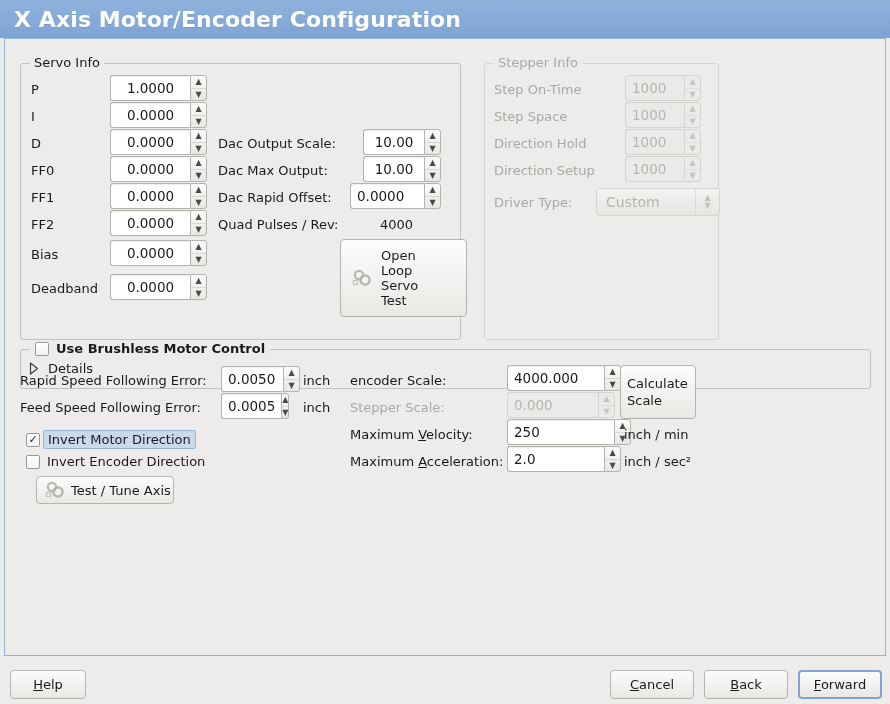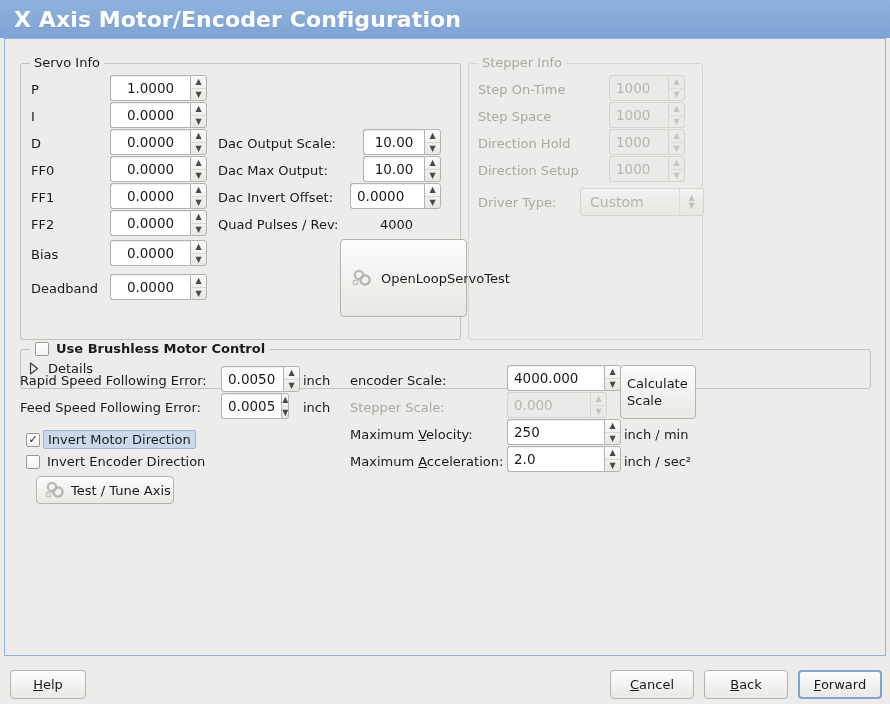--- a/index.html
+++ b/index.html
@@ -43,21 +43,21 @@
     border-radius: 3px;
   }
   .group > .legend {
     position: absolute;
     top: -8px; left: 9px;
     background: #edecea;
     padding: 0 4px;
     font-size: 13px;
     line-height: 14px;
   }
-  .group.disabled { border-color: #d6d5d2; }
+  .group.disabled { border-color: #d6d5d2; margin-left: 16px; }
   .group.disabled > .legend { color: #a9a8a4; }
 
   
   .lbl { font-size: 13px; color: #1a1a1a; white-space: nowrap; }
   .lbl.dim { color: #a9a8a4; }
   .lbl.bold { font-weight: bold; }
   .u { text-decoration: underline; }
 
   
   .spin { position: absolute; display: flex; height: 26px; }
@@ -251,41 +251,41 @@
 
     <div class="lbl" style="position:absolute; left:197px; top:99px;">Dac Max Output:</div>
     <div class="spin" style="left:342px; top:92px; width:78px;">
       <div class="entry">10.00</div>
       <div class="btns">
         <div class="ar up">▲</div>
         <div class="ar lo">▼</div>
       </div>
     </div>
 
-    <div class="lbl" style="position:absolute; left:197px; top:126px;">Dac Invert Offset:</div>
+    <div class="lbl" style="position:absolute; left:197px; top:126px;">Dac Rapid Offset:</div>
     <div class="spin" style="left:329px; top:119px; width:91px;">
       <div class="entry left">0.0000</div>
       <div class="btns">
         <div class="ar up">▲</div>
         <div class="ar lo">▼</div>
       </div>
     </div>
 
     <div class="lbl" style="position:absolute; left:197px; top:153px;">Quad Pulses / Rev:</div>
     <div class="lbl" style="position:absolute; left:359px; top:153px;">4000</div>
 
     <div class="btn" style="left:319px; top:175px; width:127px; height:78px; justify-content:flex-start; padding-left:10px;">
       <span class="gear" style="margin-right:8px;">
         <svg width="22" height="18" viewBox="0 0 22 18">
           <circle cx="8" cy="6" r="4.2" fill="none" stroke="#b9b8b4" stroke-width="2.2"></circle>
           <circle cx="14" cy="11" r="4.6" fill="none" stroke="#b5b4b0" stroke-width="2.4"></circle>
           <rect x="2.5" y="11.5" width="4" height="4" fill="none" stroke="#c6c5c1" stroke-width="1.4"></rect>
         </svg>
       </span>
-      <span style="display:flex; line-height:15px; font-size:13px;">
+      <span style="display:flex; flex-direction:column; line-height:15px; font-size:13px;">
         <span>Open</span>
         <span>Loop</span>
         <span>Servo</span>
         <span>Test</span>
       </span>
     </div>
   </div>
 
   <div class="group disabled" style="left:463px; top:24px; width:235px; height:277px;">
     <div class="legend">Stepper Info</div>
@@ -395,37 +395,37 @@
   <div class="lbl" style="position:absolute; left:345px; top:334px;">encoder Scale:</div>
   <div class="spin" style="left:502px; top:326px; width:114px;">
     <div class="entry left">4000.000</div>
     <div class="btns">
       <div class="ar up">▲</div>
       <div class="ar lo">▼</div>
     </div>
   </div>
 
   <div class="lbl dim" style="position:absolute; left:345px; top:361px;">Stepper Scale:</div>
-  <div class="spin disabled" style="left:502px; top:353px; width:100px;">
+  <div class="spin disabled" style="left:502px; top:353px; width:108px;">
     <div class="entry left">0.000</div>
     <div class="btns">
       <div class="ar up">▲</div>
       <div class="ar lo">▼</div>
     </div>
   </div>
 
   <div class="btn" style="left:615px; top:326px; width:76px; height:54px; flex-direction:column; align-items:flex-start; padding-left:6px; justify-content:center; line-height:17px;">
     <span>Calculate</span>
     <span>Scale</span>
   </div>
 
   <div class="lbl" style="position:absolute; left:345px; top:388px;">
     <span>Maximum </span><span class="u">V</span><span>elocity:</span>
   </div>
-  <div class="spin" style="left:502px; top:380px; width:114px;">
+  <div class="spin" style="left:502px; top:380px; width:124px;">
     <div class="entry left">250</div>
     <div class="btns">
       <div class="ar up">▲</div>
       <div class="ar lo">▼</div>
     </div>
   </div>
   <div class="lbl" style="position:absolute; left:619px; top:388px;">inch / min</div>
 
   <div class="lbl" style="position:absolute; left:345px; top:415px;">
     <span>Maximum </span><span class="u">A</span><span>cceleration:</span>

